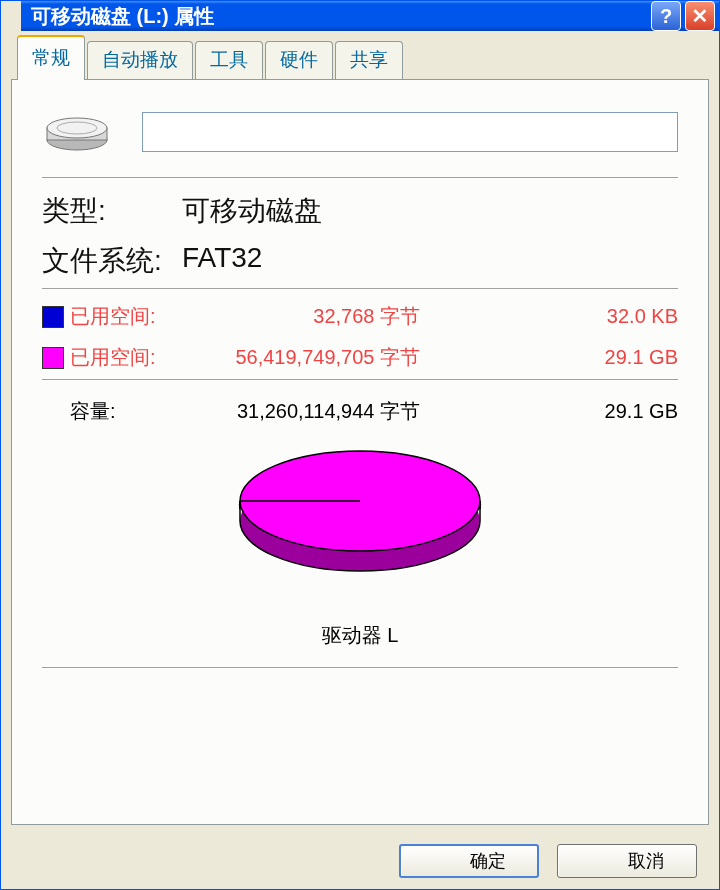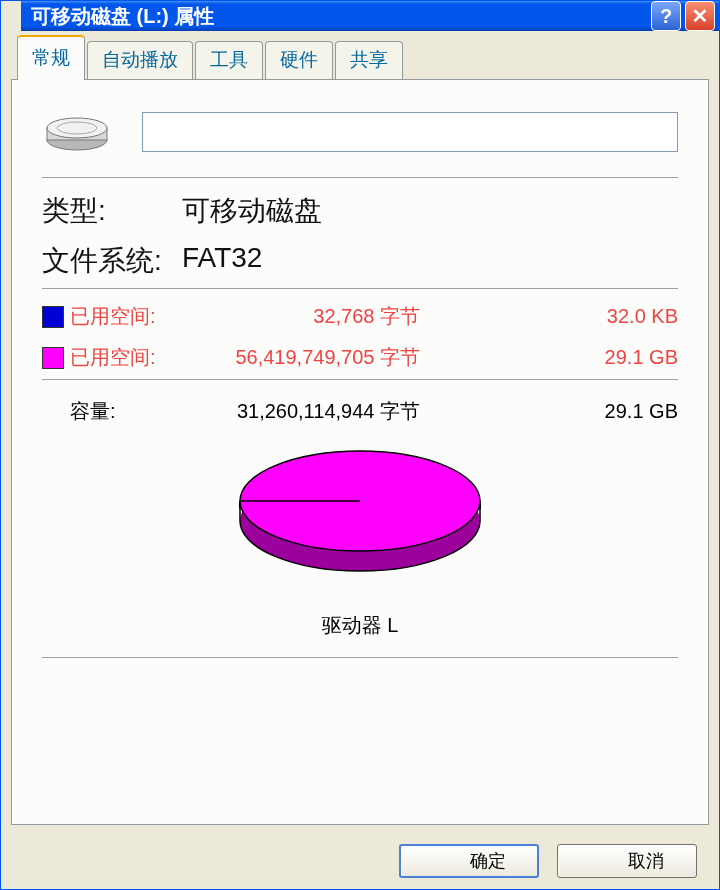--- a/index.html
+++ b/index.html
@@ -128,21 +128,21 @@
     font-size: 20px;
     color: #000000;
     margin-top: 18px;
     margin-bottom: 14px;
     align-items: center;
   }
   .cap-grid .cap-label { grid-column: 2; }
   .cap-grid .bytes { grid-column: 3; }
   .cap-grid .human { grid-column: 4; }
   .pie-wrap { text-align: center; margin-top: 4px; }
-  .pie-label { text-align: center; font-size: 20px; margin-top: 18px; }
+  .pie-label { text-align: center; font-size: 20px; margin-top: 28px; }
   .footer {
     height: 56px;
     display: flex;
     justify-content: flex-end;
     align-items: center;
     gap: 18px;
     padding: 0 22px;
     background: #ece9d8;
   }
   .btn {

